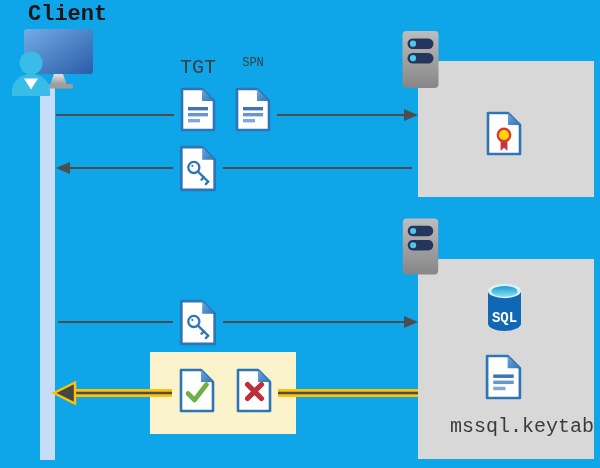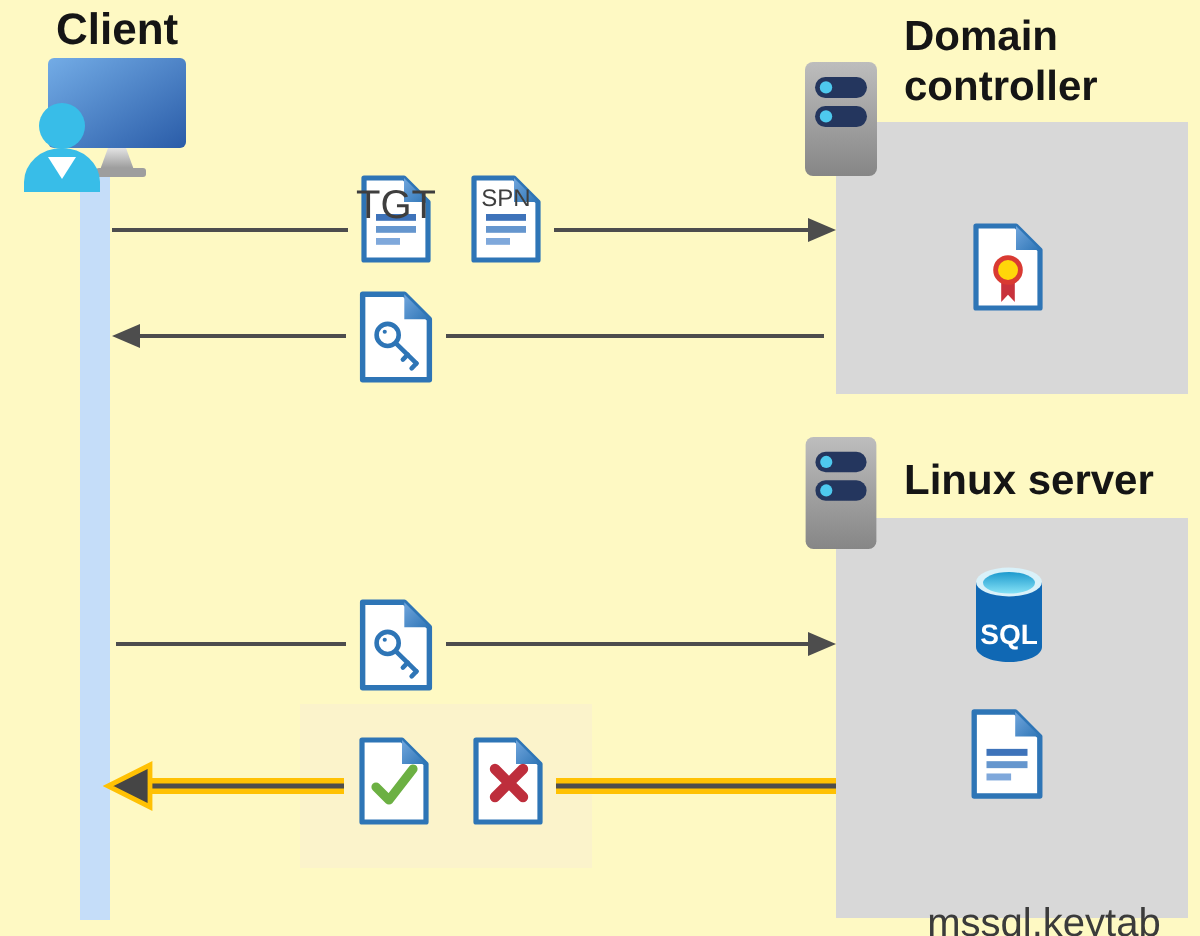--- a/index.html
+++ b/index.html
@@ -1,30 +1,30 @@
 <!DOCTYPE html>
 <html><head>
 <meta charset="utf-8">
 <style>
   html,body{margin:0;padding:0;background:#fff;}
-  .canvas{position:relative;width:600px;height:468px;background:#fef9c3;
-          font-family:Liberation Sans, sans-serif;overflow:hidden;}
+  .canvas{position:relative;width:600px;height:468px;background:#0ea5e9;
+          font-family:Liberation Mono, monospace;overflow:hidden;}
   .abs{position:absolute;}
   .heading{font-weight:700;color:#151515;font-size:21px;line-height:25px;}
   .client-label{left:28px;top:2px;font-size:22px;z-index:4;}
   .dc-heading{left:452px;top:6px;width:136px;z-index:4;}
   .linux-heading{left:452px;top:228px;width:142px;z-index:4;}
   .lifeline{left:40px;top:86px;width:15px;height:374px;background:#C5DDF9;z-index:0;}
   .panel{background:#D8D8D8;z-index:0;}
   .dc-panel{left:418px;top:61px;width:176px;height:136px;}
   .linux-panel{left:418px;top:259px;width:176px;height:200px;}
   .highlight{left:150px;top:352px;width:146px;height:82px;background:#FBF3CB;z-index:1;}
   .arrows{left:0;top:0;width:600px;height:468px;z-index:2;}
   .icon{z-index:3;}
-  .txt{color:#3E3E3E;z-index:4;margin-top:36px;}
+  .txt{color:#3E3E3E;z-index:4;}
   .tgt-label{left:172px;top:56px;width:52px;text-align:center;font-size:20px;}
   .spn-label{left:227px;top:56px;width:52px;text-align:center;font-size:12px;}
   .keytab-label{left:418px;top:415px;width:208px;text-align:center;font-size:20px;color:#3B3B3B;}
   .result-label{left:130px;top:437px;width:185px;text-align:center;font-size:21px;}
 </style>
 </head>
 <body>
 
 <svg width="0" height="0" style="position:absolute" aria-hidden="true">
   <defs>
@@ -83,35 +83,33 @@
     <path d="M44,46 h9 l4,11 h-17 Z" fill="url(#gStand)"></path>
     <rect x="38" y="56" width="25" height="4.5" rx="1.5" fill="#9E9E9E"></rect>
     <g>
       <circle cx="21" cy="35" r="11.5" fill="#38BDE8"></circle>
       <path d="M2,68 v-5 a19,17 0 0 1 38,0 v5 Z" fill="#38BDE8"></path>
       <path d="M14,50.5 h14 l-7,11 Z" fill="#FFFFFF"></path>
     </g>
   </svg>
 
   <div class="abs panel dc-panel"></div>
-  <div class="abs heading dc-heading">Domain controller</div>
   <svg class="abs icon" style="left:402px;top:30px;width:37px;height:59px" viewBox="0 0 37 58">
     <use href="#srv-tower" xlink:href="#srv-tower"></use>
   </svg>
   <svg class="abs icon" style="left:484px;top:110px;width:40px;height:47px" viewBox="0 0 40 47">
     <use href="#doc-base" xlink:href="#doc-base"></use>
     <g>
       <path d="M16.6,30 H23.4 V41 L20,37.4 L16.6,41 Z" fill="#C8323C"></path>
       <circle cx="20" cy="25" r="7.4" fill="#D93A32"></circle>
       <circle cx="20" cy="25" r="5" fill="#FFD60A"></circle>
     </g>
   </svg>
 
   <div class="abs panel linux-panel"></div>
-  <div class="abs heading linux-heading">Linux server</div>
   <svg class="abs icon" style="left:402px;top:218px;width:37px;height:57px" viewBox="0 0 37 58">
     <use href="#srv-tower" xlink:href="#srv-tower"></use>
   </svg>
   <svg class="abs icon" style="left:486px;top:282px;width:37px;height:50px" viewBox="0 0 37 50">
     <path d="M2,9 V41.5 C2,45.6 9.4,49 18.5,49 C27.6,49 35,45.6 35,41.5 V9 Z" fill="#1068B4"></path>
     <ellipse cx="18.5" cy="9" rx="16.5" ry="7.2" fill="#D9F1F9"></ellipse>
     <ellipse cx="18.5" cy="9.4" rx="13" ry="5.4" fill="url(#gSqlTop)"></ellipse>
     <text x="18.5" y="40" text-anchor="middle" font-size="14" font-weight="bold" fill="#FFFFFF">SQL</text>
   </svg>
   <svg class="abs icon" style="left:483px;top:352px;width:41px;height:50px" viewBox="0 0 40 47">

